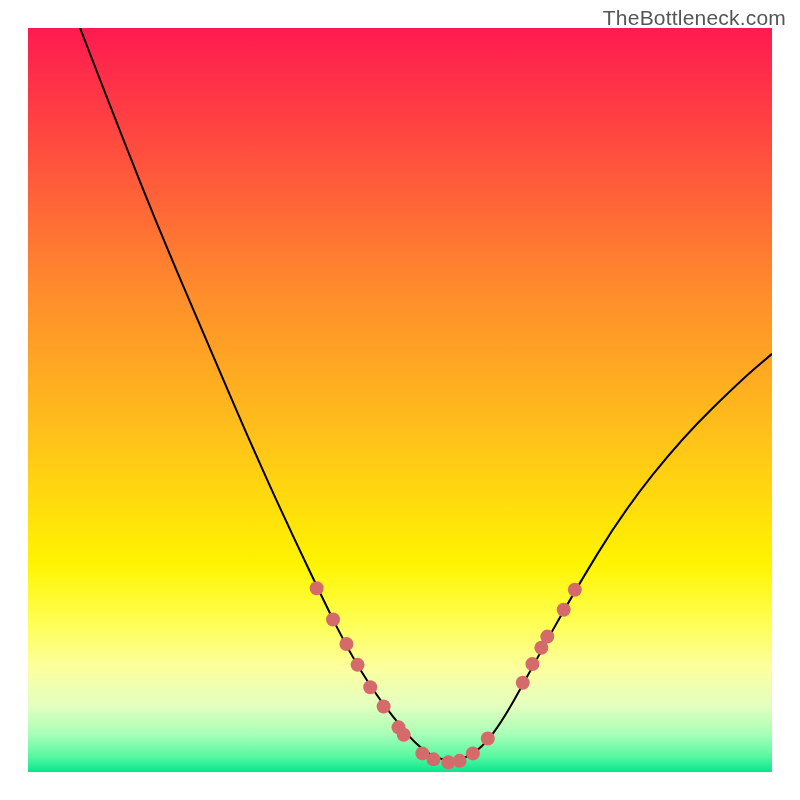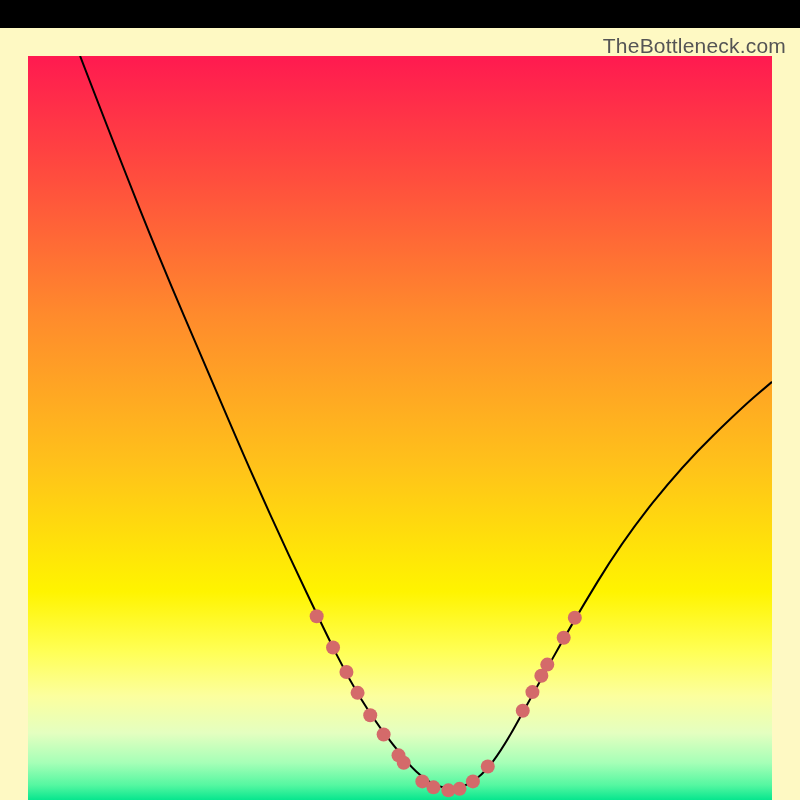--- a/index.html
+++ b/index.html
@@ -7,22 +7,21 @@
     padding: 0;
     width: 800px;
     height: 800px;
     overflow: hidden;
     background: #000;
     font-family: -apple-system, BlinkMacSystemFont, "Segoe UI", Arial, sans-serif;
   }
   .frame {
     position: absolute;
     inset: 0;
-    background: #fef9c3;
-    margin-top: 28px;
+    background: #ffffff;
   }
   .plot-area {
     position: absolute;
     left: 28px;
     top: 28px;
     width: 744px;
     height: 744px;
     overflow: hidden;
   }
   .watermark {

